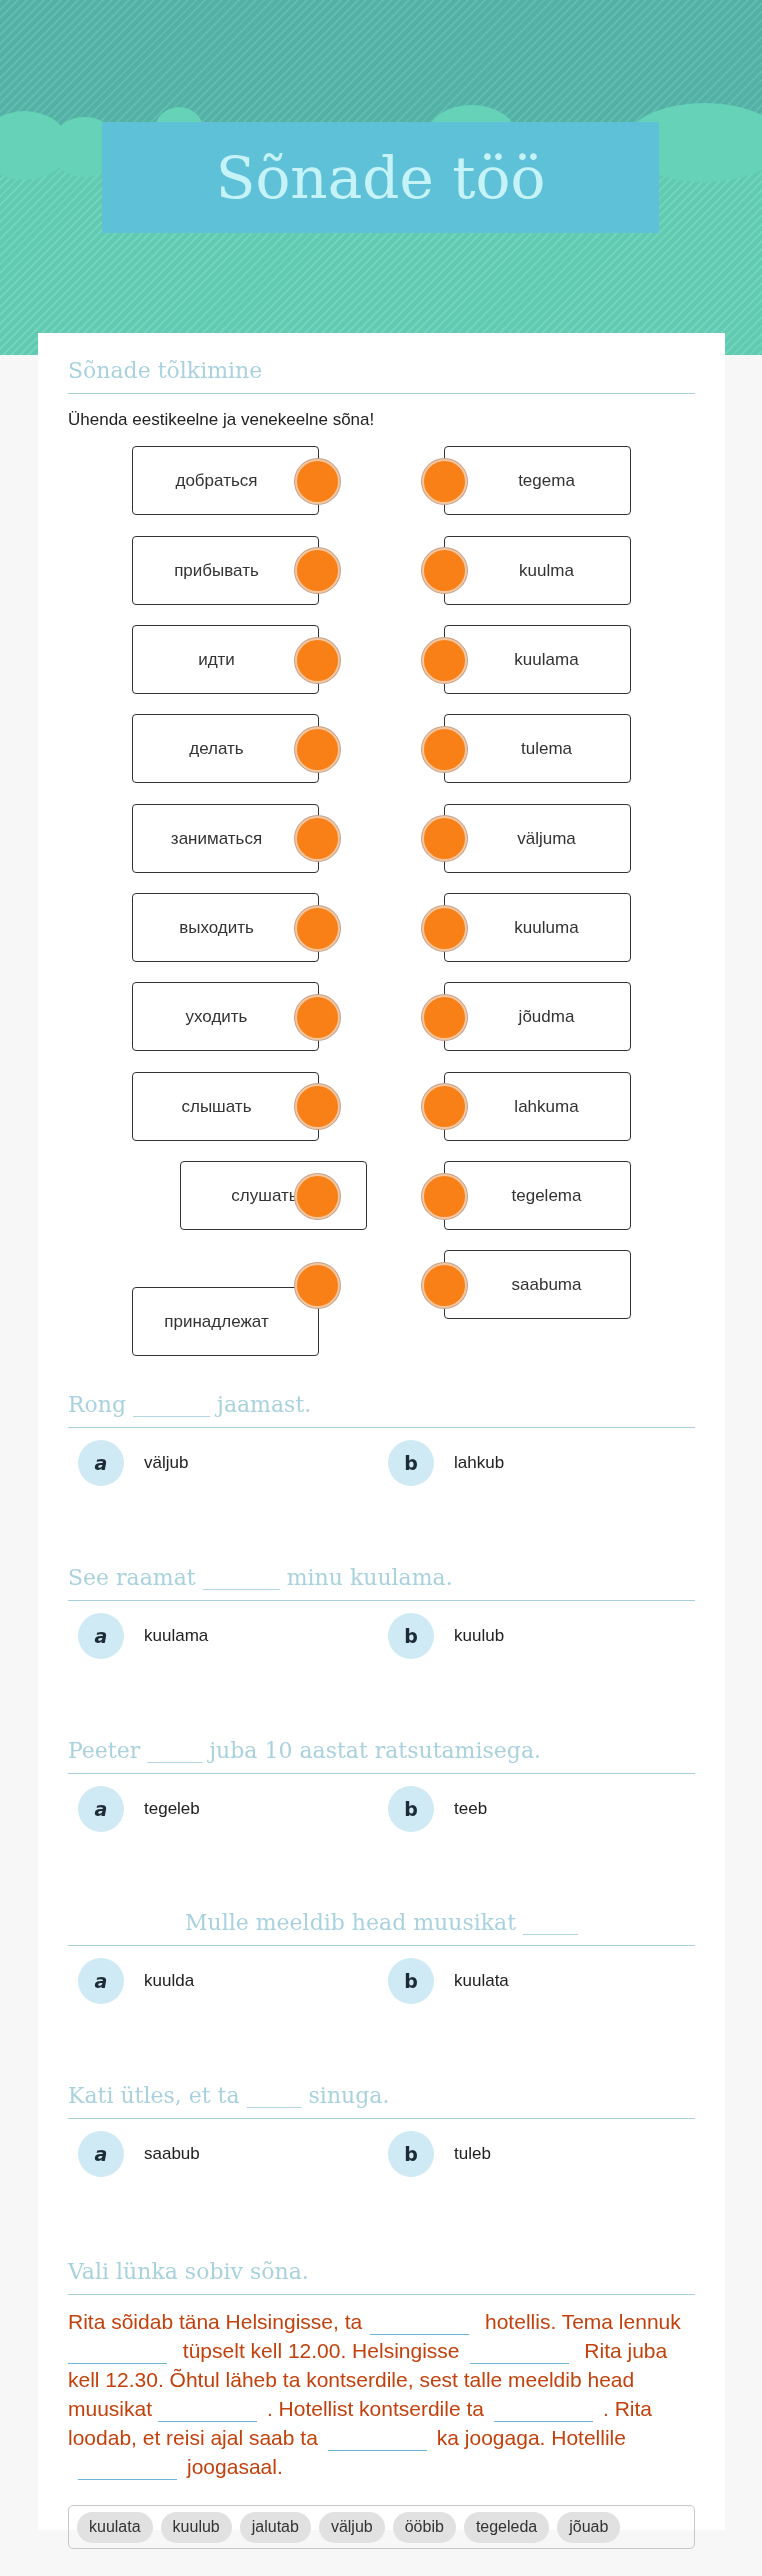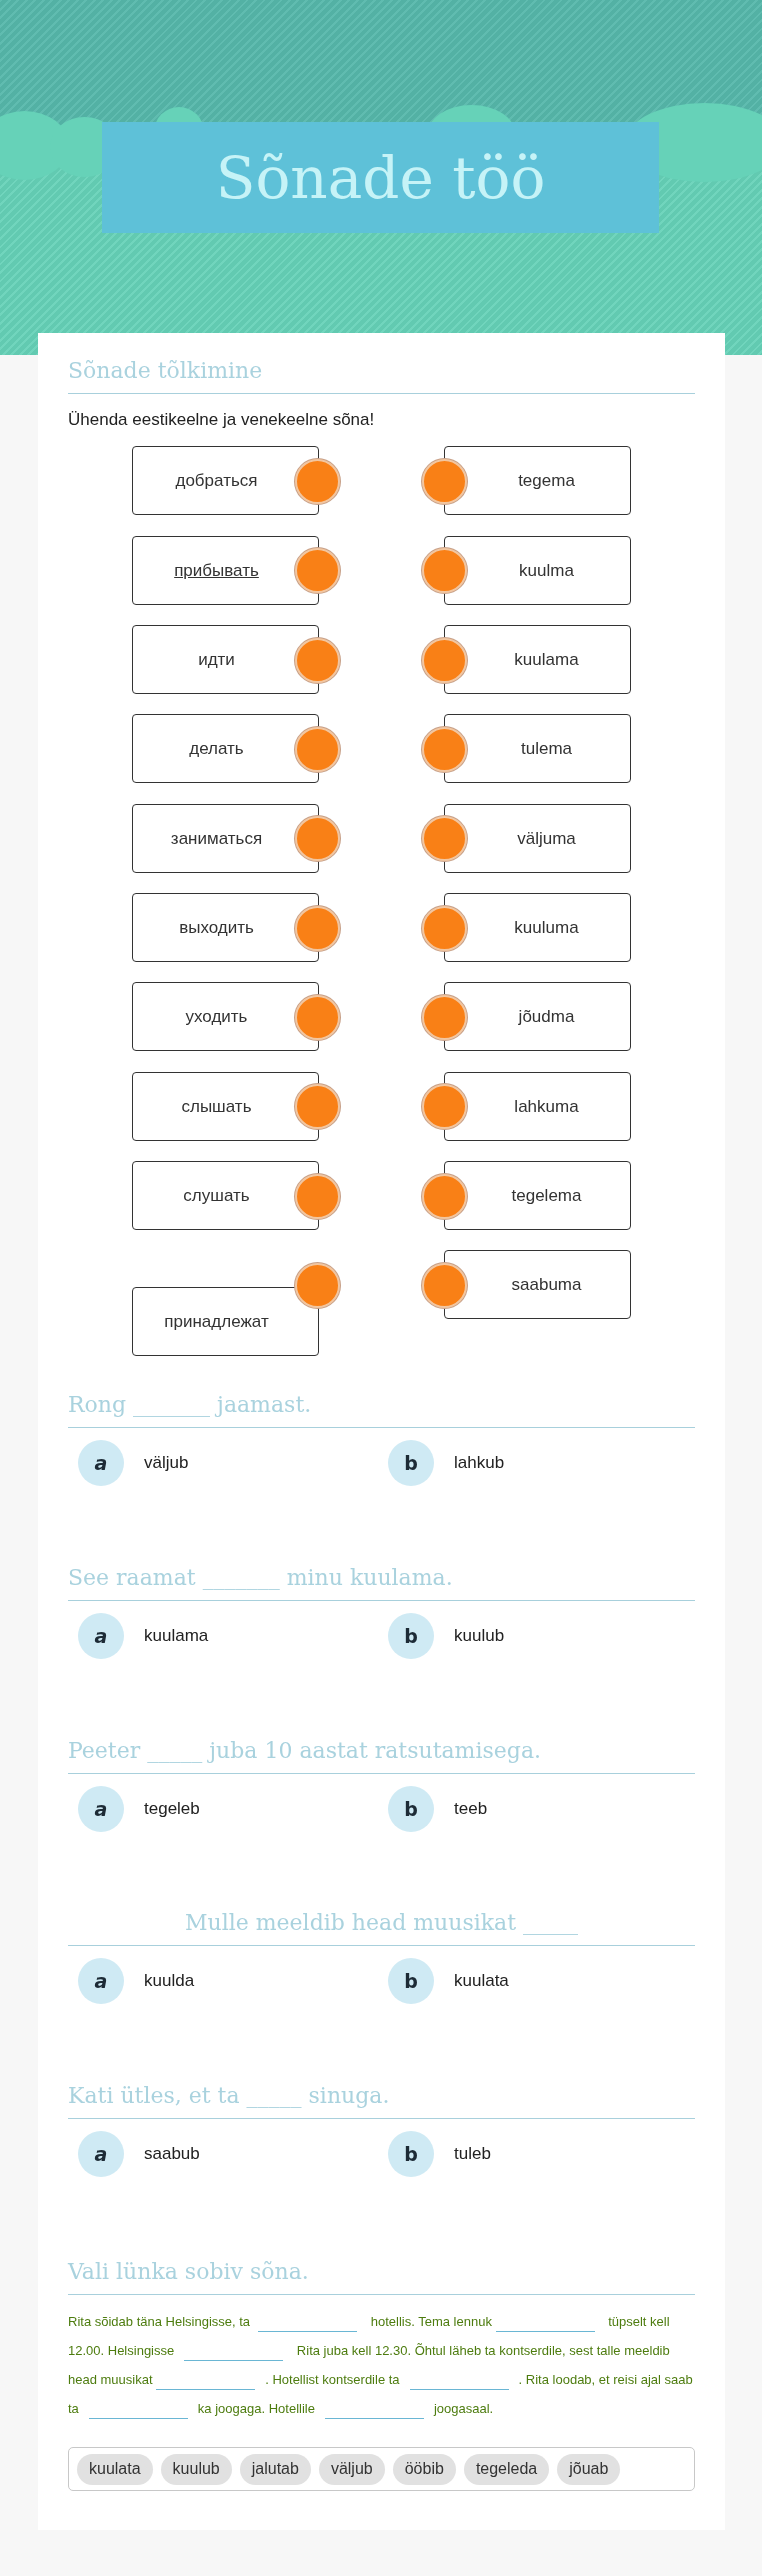--- a/index.html
+++ b/index.html
@@ -60,21 +60,21 @@
   .opt.b { left: 320px; }
   .bubble {
     width: 46px; height: 46px; border-radius: 50%; background: #cfeaf4;
     display: flex; align-items: center; justify-content: center;
     font-family: "DejaVu Sans", sans-serif; font-weight: bold; font-size: 19px; color: #1d2b36;
   }
   .bubble.a { font-style: italic; }
   .opt-label { margin-left: 20px; font-size: 17px; color: #222; }
 
   .s7 { position: absolute; left: 30px; top: 1926px; width: 627px; }
-  .cloze { margin-top: 12px; font-size: 13px; line-height: 29px; color: #4d7c0f; }
+  .cloze { margin-top: 12px; font-size: 21px; line-height: 29px; color: #c2410c; }
   .gap { display: inline-block; width: 99px; height: 20px; border-bottom: 1.5px solid #6ab6d4; margin: 0 10px; vertical-align: -6px; }
   .gap.first { margin-left: 8px; }
   .bank {
     margin-top: 24px; border: 1px solid #c8c8c8; border-radius: 5px; height: 44px;
     padding: 6px 8px; display: flex; gap: 8px; align-items: center;
   }
   .chip {
     background: #e1e1e1; border-radius: 16px; height: 31px; padding: 0 12px;
     display: flex; align-items: center; font-size: 16px; color: #333;
   }
@@ -103,21 +103,21 @@
 
   <div id="match-area">
       <div class="match-box left" style="top: 113px;">
         <span>добраться</span>
       </div>
       <div class="dot left" style="top: 126px;"></div>
       <div class="match-box right" style="top: 113px;">
         <span>tegema</span>
       </div>
       <div class="dot right" style="top: 126px;"></div>
-      <div class="match-box left" style="top: 203px; text-decoration: underline;">
+      <div class="match-box left" style="top: 203px;">
         <span>прибывать</span>
       </div>
       <div class="dot left" style="top: 215px;"></div>
       <div class="match-box right" style="top: 203px;">
         <span>kuulma</span>
       </div>
       <div class="dot right" style="top: 215px;"></div>
       <div class="match-box left" style="top: 292px;">
         <span>идти</span>
       </div>
@@ -159,21 +159,21 @@
       </div>
       <div class="dot right" style="top: 662px;"></div>
       <div class="match-box left" style="top: 739px;">
         <span>слышать</span>
       </div>
       <div class="dot left" style="top: 751px;"></div>
       <div class="match-box right" style="top: 739px;">
         <span>lahkuma</span>
       </div>
       <div class="dot right" style="top: 751px;"></div>
-      <div class="match-box left" style="top: 828px;">
+      <div class="match-box left" style="top: 828px; margin-left: 48px;">
         <span>слушать</span>
       </div>
       <div class="dot left" style="top: 841px;"></div>
       <div class="match-box right" style="top: 828px;">
         <span>tegelema</span>
       </div>
       <div class="dot right" style="top: 841px;"></div>
       <div class="match-box left" style="top: 917px; margin-top: 37px;">
         <span>принадлежат</span>
       </div>

